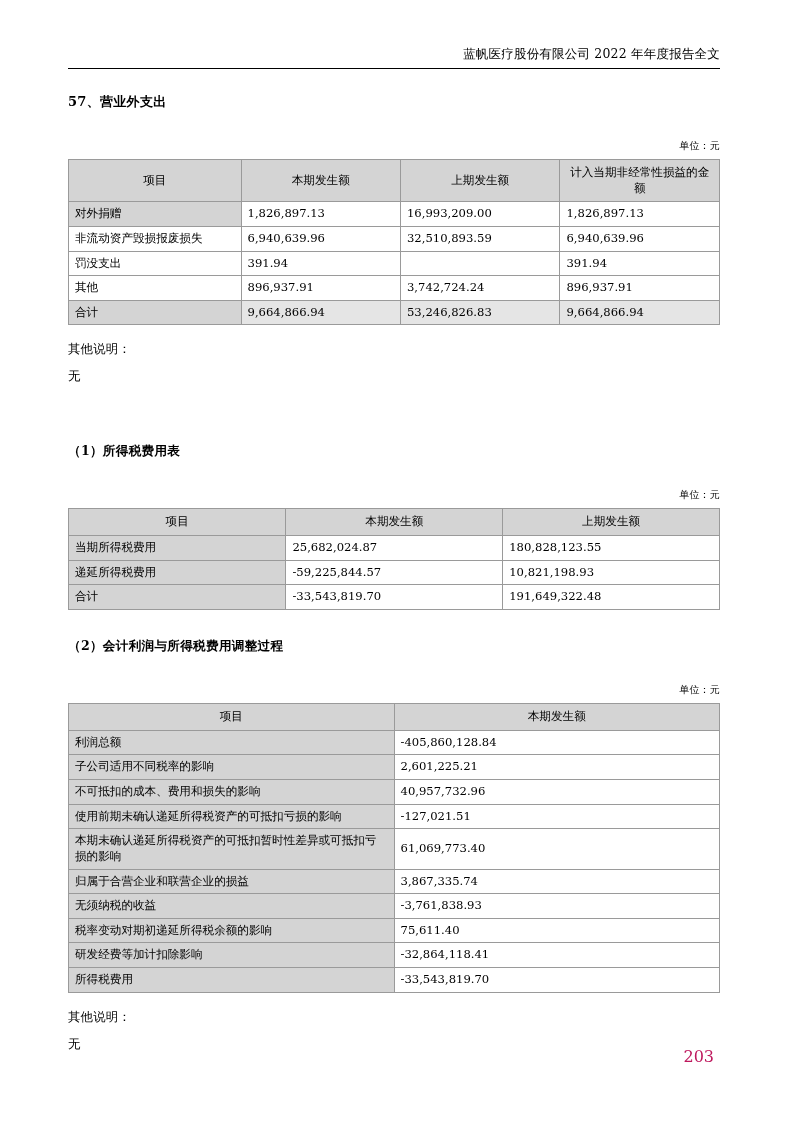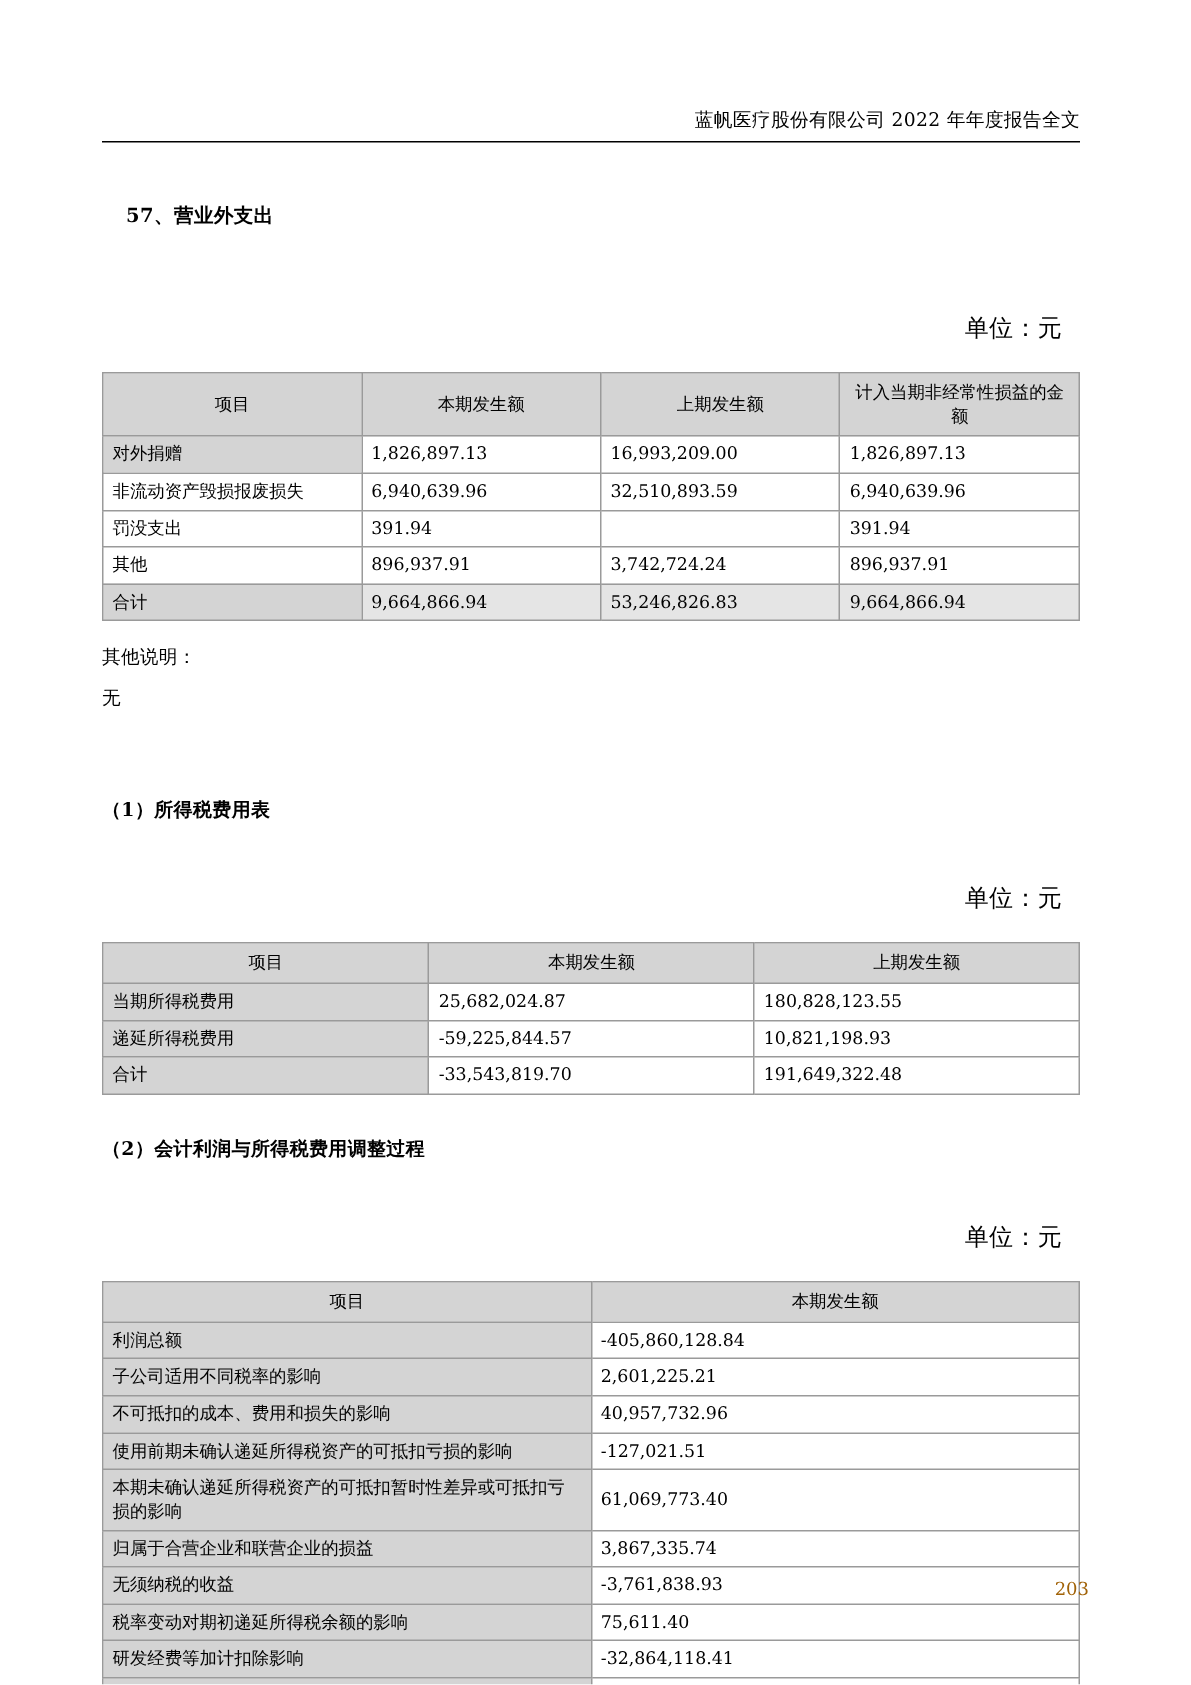--- a/index.html
+++ b/index.html
@@ -23,56 +23,56 @@
   }
   .content {
     position: absolute;
     left: 68px;
     top: 0;
     width: 652px;
   }
 
   
   .page-header {
-    padding-top: 72px;
+    padding-top: 46px;
     text-align: right;
     font-size: 12.5px;
     line-height: 1.2;
     letter-spacing: 0.2px;
     color: #000;
   }
   .header-rule {
     margin-top: 7px;
     border-bottom: 1px solid #000;
     width: 100%;
   }
 
   
   .h-section {
     font-weight: bold;
     font-size: 13px;
     letter-spacing: 0.3px;
-    margin: 16px;
+    margin: 0;
   }
   .h-sub {
     font-weight: bold;
     font-size: 12.6px;
     letter-spacing: 0.3px;
     margin: 0;
   }
   .body-text {
     font-size: 12.4px;
     letter-spacing: 0.2px;
     margin: 0;
   }
   .unit-line {
     text-align: right;
-    font-size: 16px;
+    font-size: 10px;
     letter-spacing: 0.2px;
-    margin: 12px;
+    margin: 0;
   }
 
   
   table.fin {
     width: 100%;
     border-collapse: collapse;
     table-layout: fixed;
     font-size: 11.6px;
   }
   table.fin th,
@@ -109,24 +109,24 @@
   
   .sp-16 { height: 16px; }
   .sp-24 { height: 24px; }
   .sp-28 { height: 28px; }
   .sp-34 { height: 34px; }
   .sp-10 { height: 10px; }
   .sp-6  { height: 6px;  }
 
   .page-number {
     position: absolute;
-    right: 68px;
+    right: 80px;
     bottom: 57px;
-    font-size: 12px;
-    color: #a16207;
+    font-size: 16px;
+    color: #be185d;
   }
 </style>
 </head>
 <body>
 
 <div class="page">
 
   <div class="content">
 
     <div class="page-header">

